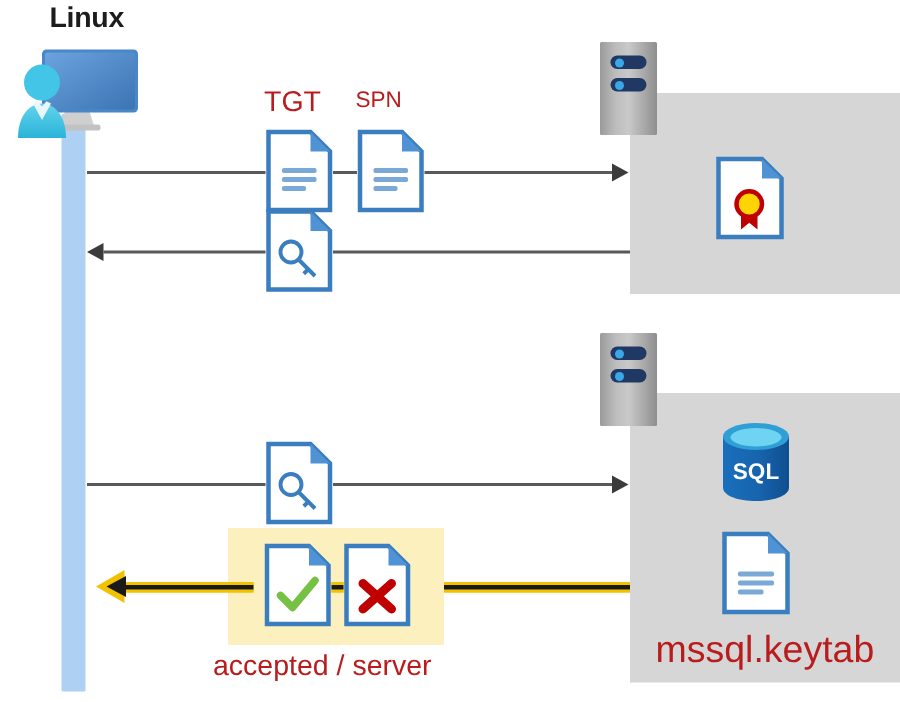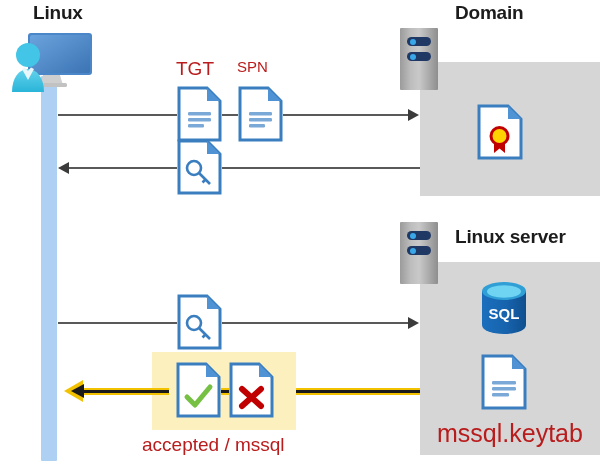--- a/index.html
+++ b/index.html
@@ -147,21 +147,20 @@
 
       <circle cx="24" cy="33" r="12" fill="#42c5e6"></circle>
 
       <path d="M8 70 C8 56 15 47 24 47 C33 47 40 56 40 70 Z" fill="url(#bodyg)"></path>
 
       <path d="M18 47 L24 58 L30 47 L27 45.5 L24 49 L21 45.5 Z" fill="#e9f7fb"></path>
     </svg>
   </div>
 
   <div class="abs title-bold" style="left:455px; top:2px; font-size:19px; width:140px;">
-    <div>Domain</div>
   </div>
 
   <div class="abs panel-gray" style="left:420px; top:62px; width:180px; height:134px;"></div>
 
   <div class="abs server-tower" style="left:400px; top:28px; width:38px; height:62px;">
     <span class="server-led" style="left:7px; top:9px; width:24px; height:9px;"></span>
     <span class="server-led" style="left:7px; top:24px; width:24px; height:9px;"></span>
   </div>
 
   <div class="doc" style="left:477px; top:104px;">
@@ -169,21 +168,20 @@
       <path d="M2 2 H31 L44 15 V54 H2 Z" fill="#ffffff" stroke="#3a7ebf" stroke-width="3"></path>
       <path d="M31 2 L44 15 H31 Z" fill="#4f93d4"></path>
 
       <path d="M17 34 L17 49 L22.5 44.5 L28 49 L28 34 Z" fill="#c00000"></path>
 
       <circle cx="22.5" cy="32" r="10" fill="#c00000"></circle>
       <circle cx="22.5" cy="32" r="7" fill="#ffd400"></circle>
     </svg>
   </div>
 
-  <div class="abs title-bold" style="left:455px; top:226px; font-size:19px;">Linux server</div>
 
   <div class="abs panel-gray" style="left:420px; top:262px; width:180px; height:193px;"></div>
 
   <div class="abs server-tower" style="left:400px; top:222px; width:38px; height:62px;">
     <span class="server-led" style="left:7px; top:9px; width:24px; height:9px;"></span>
     <span class="server-led" style="left:7px; top:24px; width:24px; height:9px;"></span>
   </div>
 
   <div class="doc" style="left:480px; top:281px;">
     <svg width="48" height="54" viewBox="0 0 48 54">
@@ -296,15 +294,15 @@
   </div>
 
   <div class="doc" style="left:229px; top:362px;">
     <svg width="45" height="56" viewBox="0 0 45 56">
       <path d="M2 2 H30 L43 15 V54 H2 Z" fill="#ffffff" stroke="#3a7ebf" stroke-width="3"></path>
       <path d="M30 2 L43 15 H30 Z" fill="#4f93d4"></path>
       <path d="M13 27 L32 44 M32 27 L13 44" fill="none" stroke="#c00000" stroke-width="6" stroke-linecap="round"></path>
     </svg>
   </div>
 
-  <div class="abs label-plain" style="left:142px; top:434px; font-size:19px;">accepted / mssql</div>
+  <div class="abs label-plain" style="left:142px; top:434px; font-size:19px;">accepted / server</div>
 
 </div>
 
 </body></html>

